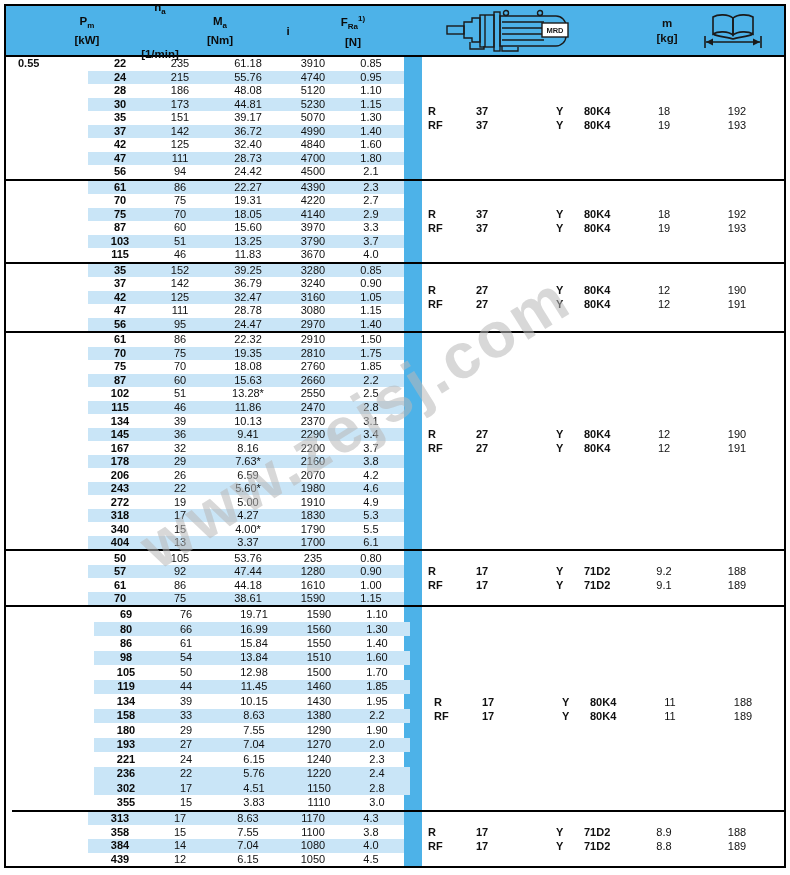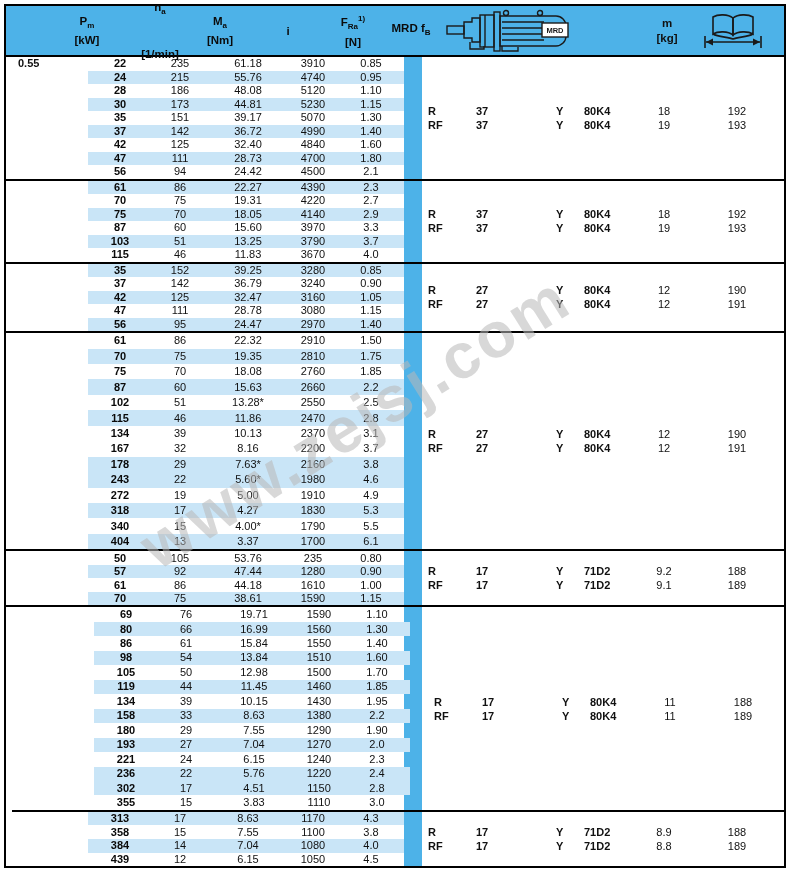--- a/index.html
+++ b/index.html
@@ -119,23 +119,20 @@
           <div><span>M</span><sub>a</sub></div>
           <div>[Nm]</div>
         </div>
         <div class="hcell c3">
           <div><span>i</span></div>
         </div>
         <div class="hcell c4">
           <div><span>F</span><sub>Ra</sub><sup>1)</sup></div>
           <div>[N]</div>
         </div>
-        <div class="hcell c5">
-          <div><span>MRD f</span><sub>B</sub></div>
-        </div>
       </div>
 
       <svg class="motor-icon" width="140" height="45" viewBox="0 0 140 45" fill="none" stroke="#1a1a1a" stroke-width="1.4">
 
         <rect x="3" y="17" width="17" height="8"></rect>
 
         <path d="M20 13 h8 v-4 h8 v24 h-8 v-4 h-8 z"></path>
         <rect x="36" y="6" width="14" height="32"></rect>
         <line x1="41" y1="6" x2="41" y2="38"></line>
 
@@ -456,36 +453,52 @@
               <div class="cell fb c5">2.8</div>
             </div>
             <div class="row">
               <div class="cell pm c0"></div>
               <div class="cell na c1">134</div>
               <div class="cell ma c2">39</div>
               <div class="cell i c3">10.13</div>
               <div class="cell fra c4">2370</div>
               <div class="cell fb c5">3.1</div>
             </div>
+            <div class="row stripe">
+              <div class="cell pm c0"></div>
+              <div class="cell na c1">145</div>
+              <div class="cell ma c2">36</div>
+              <div class="cell i c3">9.41</div>
+              <div class="cell fra c4">2290</div>
+              <div class="cell fb c5">3.4</div>
+            </div>
             <div class="row">
               <div class="cell pm c0"></div>
               <div class="cell na c1">167</div>
               <div class="cell ma c2">32</div>
               <div class="cell i c3">8.16</div>
               <div class="cell fra c4">2200</div>
               <div class="cell fb c5">3.7</div>
             </div>
             <div class="row stripe">
               <div class="cell pm c0"></div>
               <div class="cell na c1">178</div>
               <div class="cell ma c2">29</div>
               <div class="cell i c3">7.63*</div>
               <div class="cell fra c4">2160</div>
               <div class="cell fb c5">3.8</div>
             </div>
+            <div class="row">
+              <div class="cell pm c0"></div>
+              <div class="cell na c1">206</div>
+              <div class="cell ma c2">26</div>
+              <div class="cell i c3">6.59</div>
+              <div class="cell fra c4">2070</div>
+              <div class="cell fb c5">4.2</div>
+            </div>
             <div class="row stripe">
               <div class="cell pm c0"></div>
               <div class="cell na c1">243</div>
               <div class="cell ma c2">22</div>
               <div class="cell i c3">5.60*</div>
               <div class="cell fra c4">1980</div>
               <div class="cell fb c5">4.6</div>
             </div>
             <div class="row">
               <div class="cell pm c0"></div>

